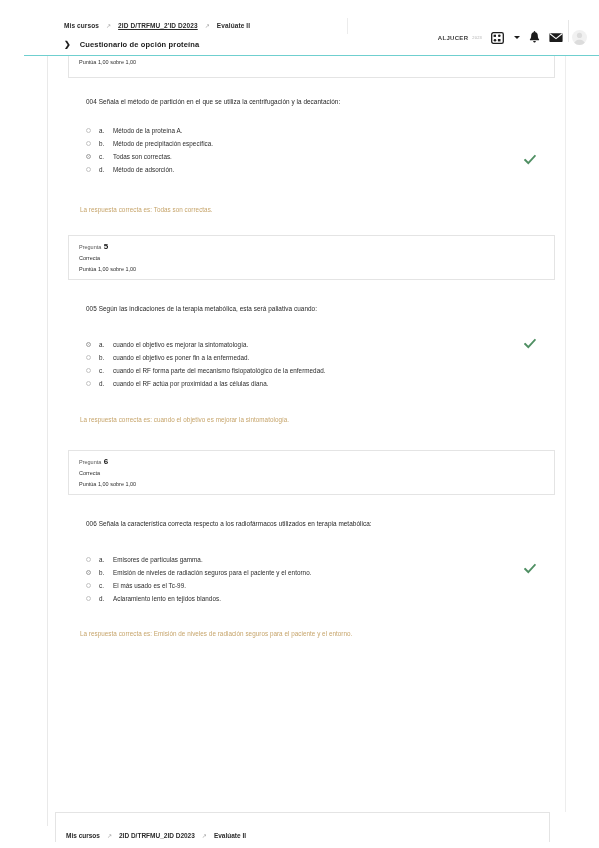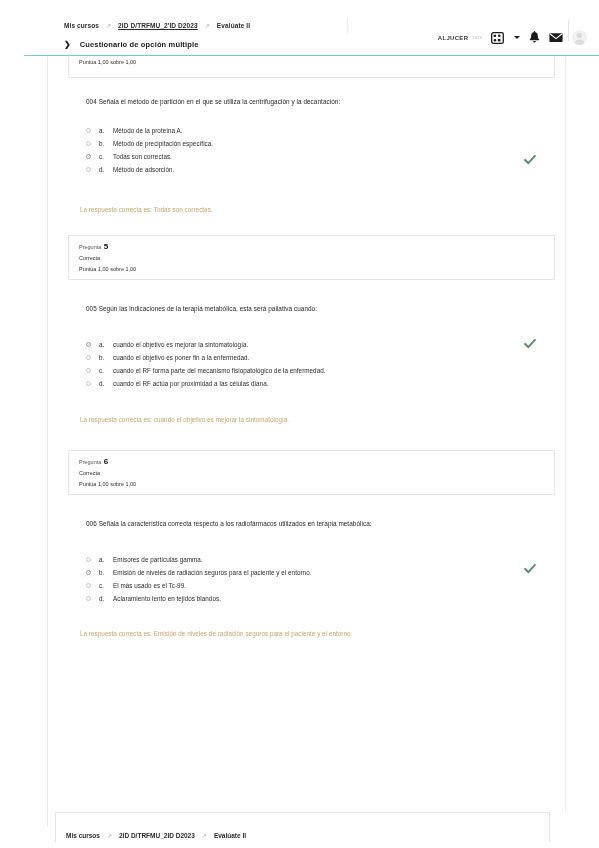--- a/index.html
+++ b/index.html
@@ -285,21 +285,21 @@
     <div class="breadcrumb">
       <span class="bc-item">Mis cursos</span>
       <span class="bc-sep">↗</span>
       <span class="bc-item underline">2ID D/TRFMU_2'ID D2023</span>
       <span class="bc-sep">↗</span>
       <span class="bc-item">Evalúate II</span>
     </div>
 
     <div class="quizname-row">
       <span class="chev">❯</span>
-      <span class="quizname">Cuestionario de opción múltiple</span>
+      <span class="quizname">Cuestionario de opción proteína</span>
     </div>
 
     <div class="header-right">
       <span class="user-name">ALJUCER</span>
       <span class="user-sub">2023</span>
 
       <span class="hicon">
         <svg width="13" height="12" viewBox="0 0 13 12">
           <rect x="0.7" y="0.7" width="11.6" height="10.6" rx="1.6" fill="none" stroke="#1c1c1c" stroke-width="1.3"></rect>
           <rect x="2.6" y="2.7" width="2.4" height="2.2" fill="#1c1c1c"></rect>

